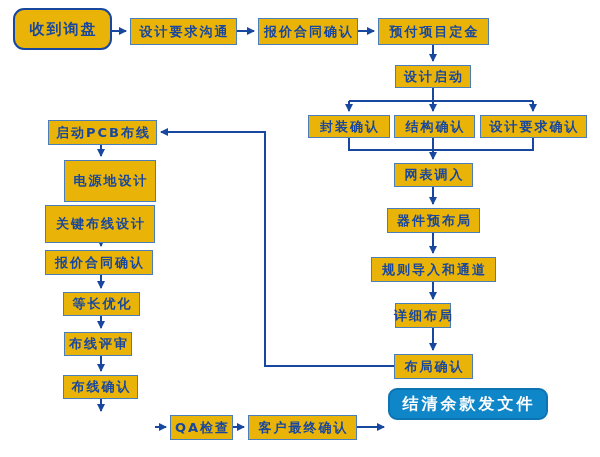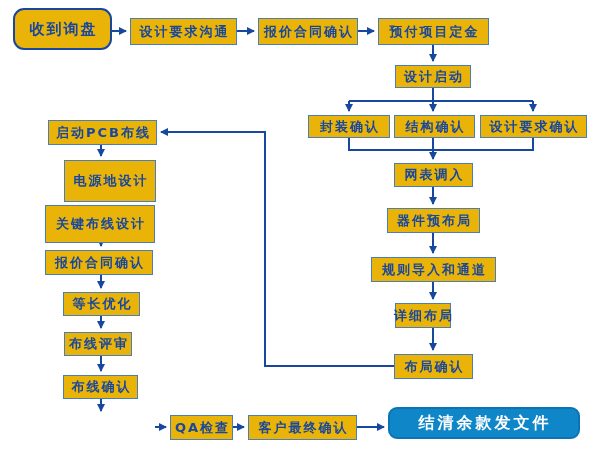--- a/index.html
+++ b/index.html
@@ -108,15 +108,15 @@
   <div class="node" style="left:48px;top:120px;width:109px;height:25px">启动PCB布线</div>
   <div class="node" style="left:64px;top:160px;width:92px;height:42px">电源地设计</div>
   <div class="node" style="left:45px;top:205px;width:110px;height:38px">关键布线设计</div>
   <div class="node" style="left:45px;top:250px;width:108px;height:25px">报价合同确认</div>
   <div class="node" style="left:63px;top:292px;width:77px;height:24px">等长优化</div>
   <div class="node" style="left:64px;top:332px;width:68px;height:24px">布线评审</div>
   <div class="node" style="left:63px;top:375px;width:75px;height:24px">布线确认</div>
 
   <div class="node" style="left:170px;top:415px;width:63px;height:25px">QA检查</div>
   <div class="node" style="left:248px;top:415px;width:109px;height:25px">客户最终确认</div>
-  <div class="node node--end" style="left:388px;top:407px;width:192px;height:32px">结清余款发文件</div>
+  <div class="node node--end" style="left:388px;top:388px;width:160px;height:32px">结清余款发文件</div>
 
 </div>
 
 </body></html>

